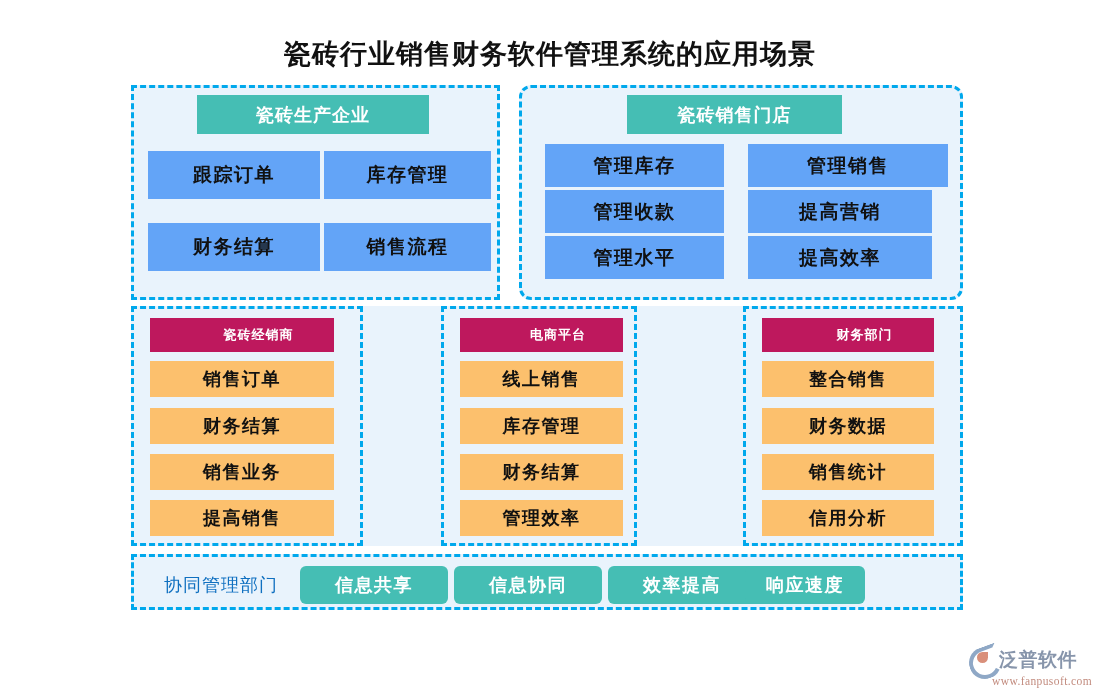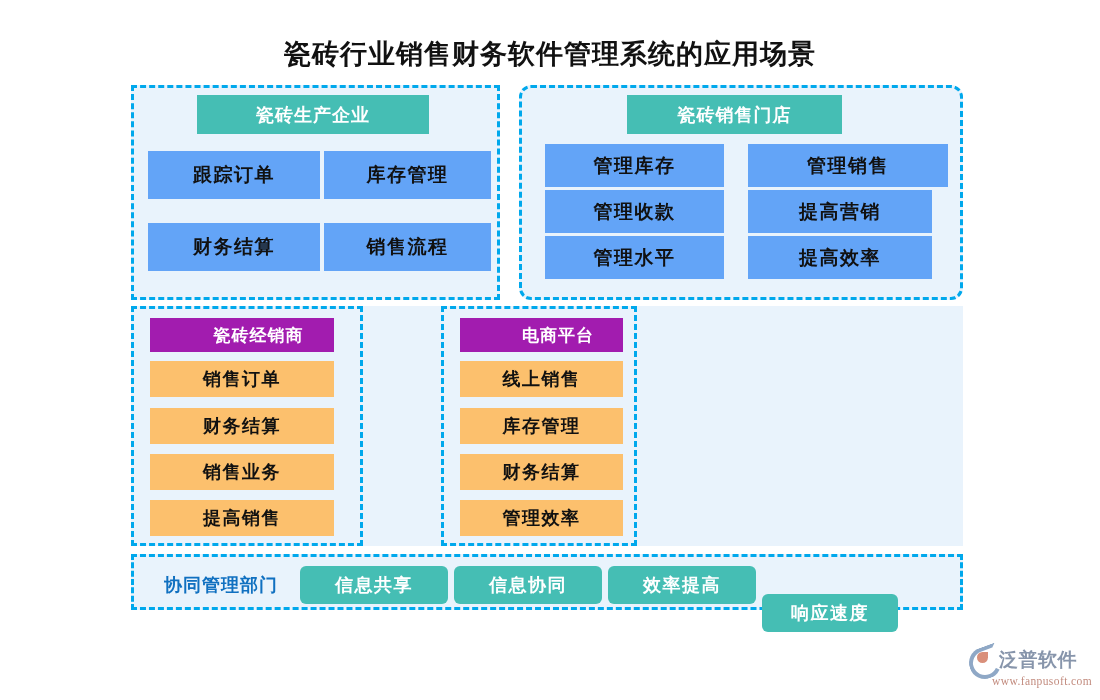--- a/index.html
+++ b/index.html
@@ -149,23 +149,23 @@
     border: 3px dashed #00a8ec;
     background: #e9f3fc;
     z-index: 5;
   }
   #col-dealer   { left: 131px; width: 232px; }
   #col-ecom     { left: 441px; width: 196px; }
   #col-finance  { left: 743px; width: 220px; }
 
   .mid-heading {
     position: absolute;
-    background: #a21caf;
+    background: #be185d;
     color: #ffffff;
-    font-size: 17px;
+    font-size: 13px;
     font-weight: bold;
     display: flex;
     align-items: center;
     justify-content: center;
     letter-spacing: 1px;
     left: 16px;
     top: 9px;
     height: 34px;
     padding-left: 33px;
   }
@@ -205,21 +205,21 @@
     z-index: 5;
   }
 
   #collab-label {
     position: absolute;
     left: 16px;
     top: 12px;
     width: 142px;
     height: 32px;
     font-size: 18px;
-    font-weight: bold;
+    font-weight: normal;
     color: #1070c0;
     display: flex;
     align-items: center;
     justify-content: center;
     letter-spacing: 1px;
   }
 
   .cell-teal {
     position: absolute;
     top: 9px;
@@ -230,21 +230,21 @@
     font-size: 18px;
     font-weight: bold;
     display: flex;
     align-items: center;
     justify-content: center;
     letter-spacing: 1.5px;
   }
   #cb-0 { left: 166px; width: 148px; }
   #cb-1 { left: 320px; width: 148px; }
   #cb-2 { left: 474px; width: 148px; }
-  #cb-3 { left: 628px; width: 136px; margin-top: 28px; }
+  #cb-3 { left: 611px; width: 120px; }
 
   
   #brand-logo {
     position: absolute;
     left: 968px;
     top: 646px;
     width: 124px;
     height: 44px;
     z-index: 6;
   }
@@ -338,20 +338,27 @@
   </div>
 
   <div class="mid-col" id="col-ecom">
     <div class="mid-heading">电商平台</div>
     <div class="cell-orange r0">线上销售</div>
     <div class="cell-orange r1">库存管理</div>
     <div class="cell-orange r2">财务结算</div>
     <div class="cell-orange r3">管理效率</div>
   </div>
 
+  <div class="mid-col" id="col-finance">
+    <div class="mid-heading">财务部门</div>
+    <div class="cell-orange r0">整合销售</div>
+    <div class="cell-orange r1">财务数据</div>
+    <div class="cell-orange r2">销售统计</div>
+    <div class="cell-orange r3">信用分析</div>
+  </div>
 
   <div class="panel" id="panel-collab">
     <div id="collab-label">协同管理部门</div>
     <div class="cell-teal" id="cb-0">信息共享</div>
     <div class="cell-teal" id="cb-1">信息协同</div>
     <div class="cell-teal" id="cb-2">效率提高</div>
     <div class="cell-teal" id="cb-3">响应速度</div>
   </div>
 
   <div id="brand-logo">

